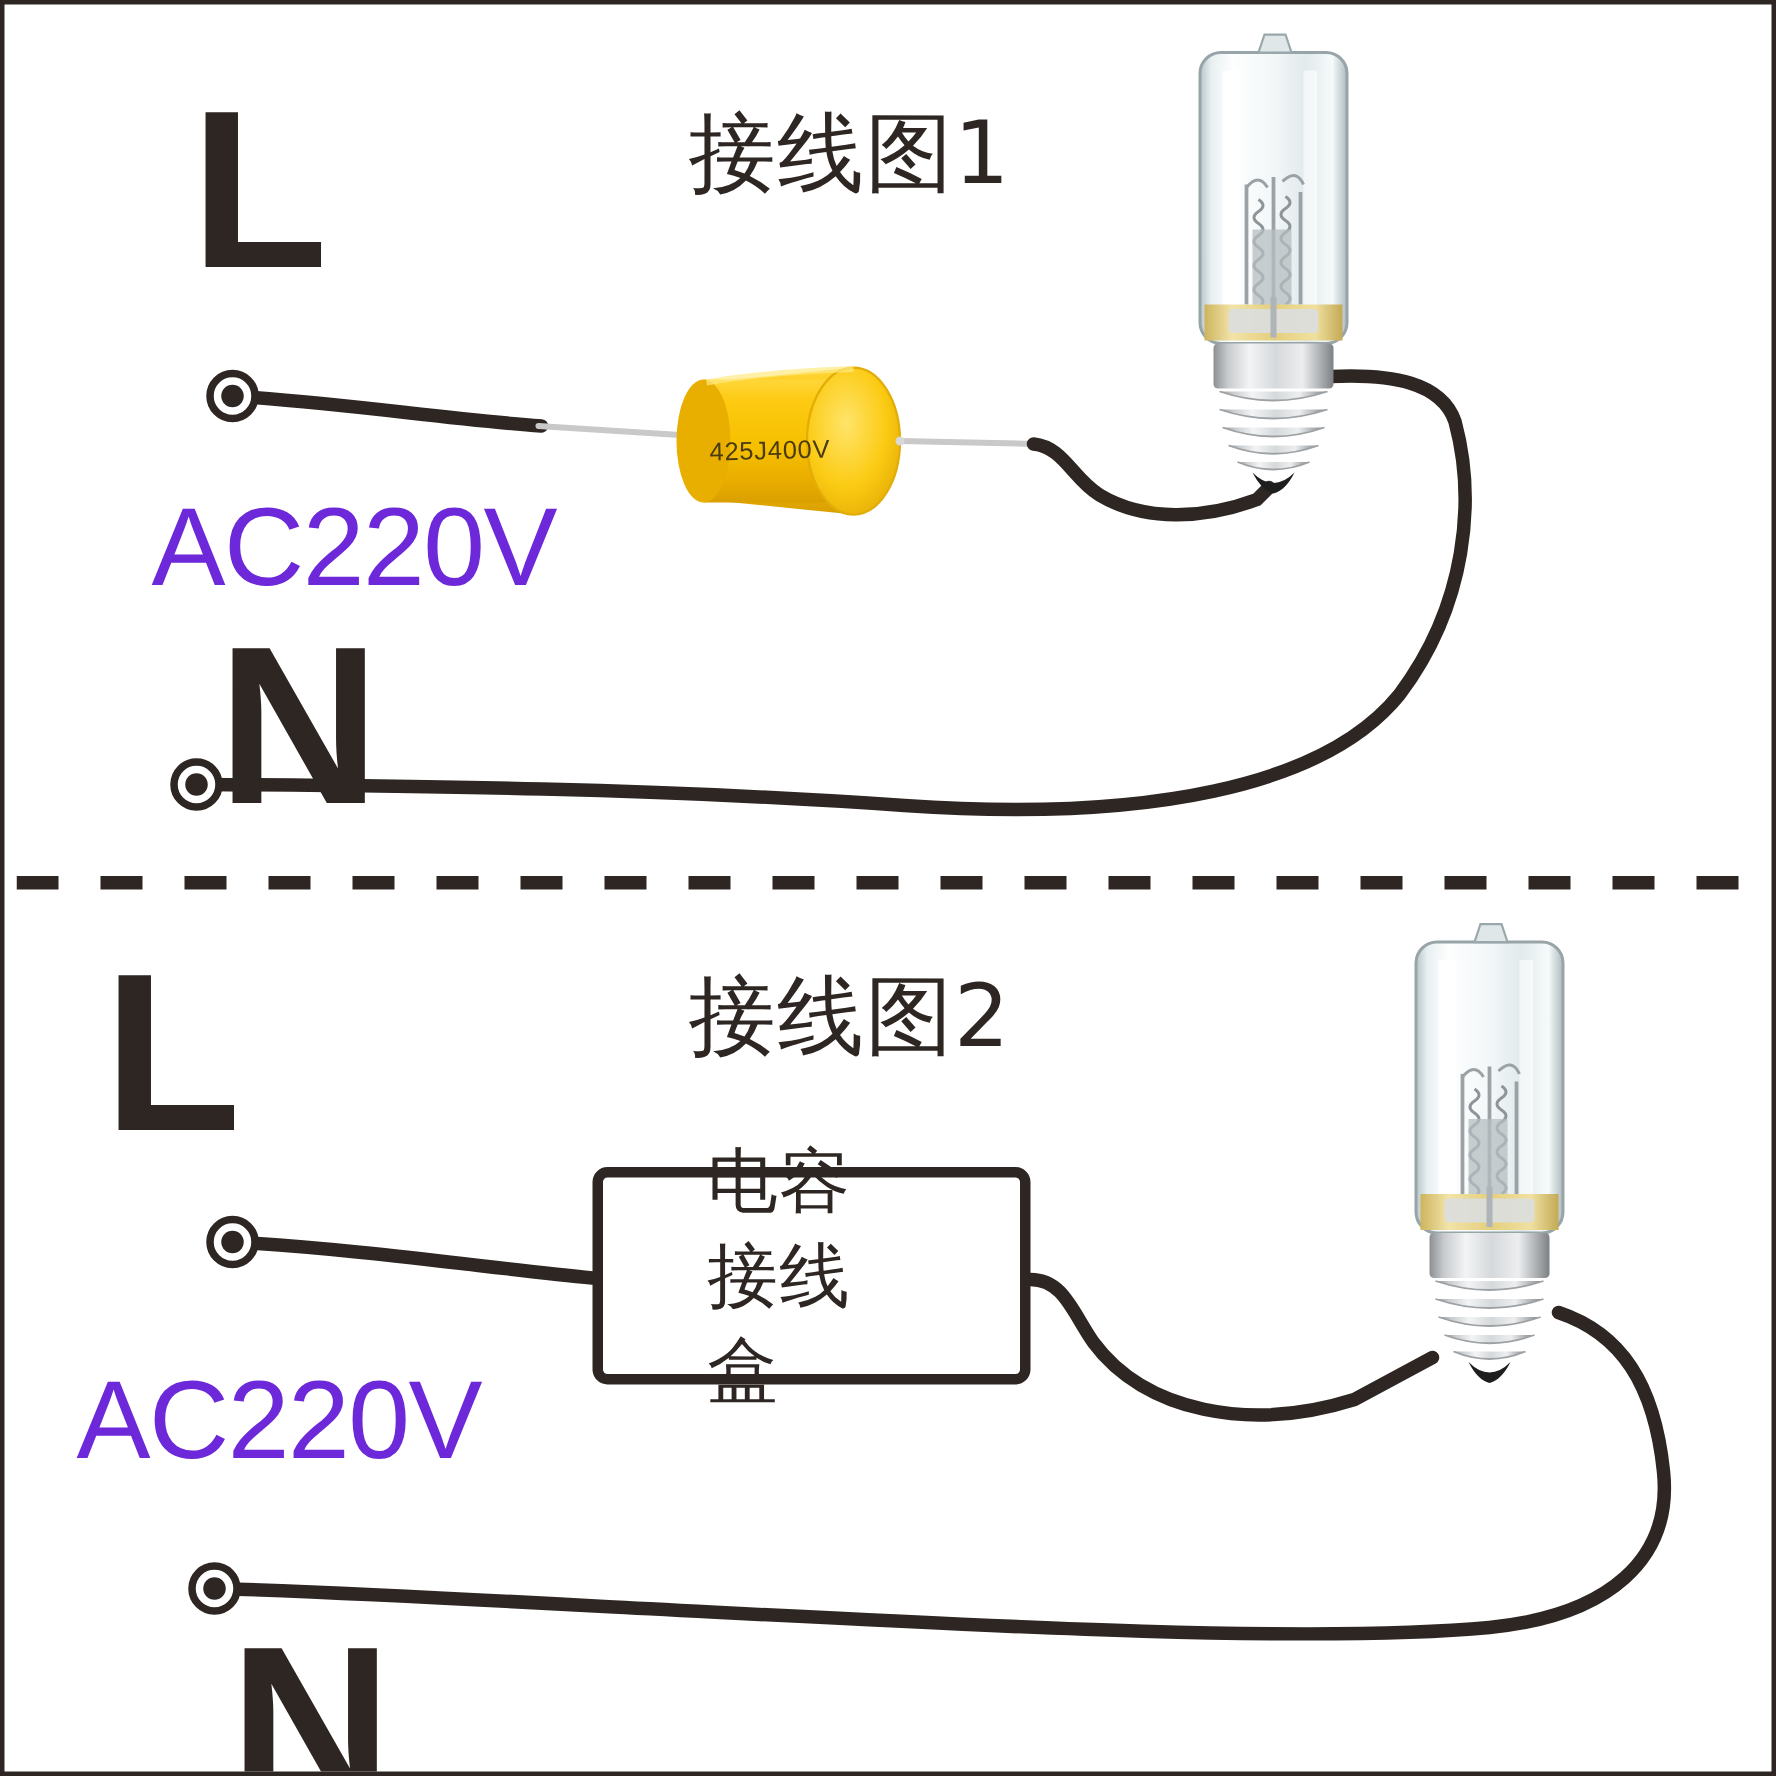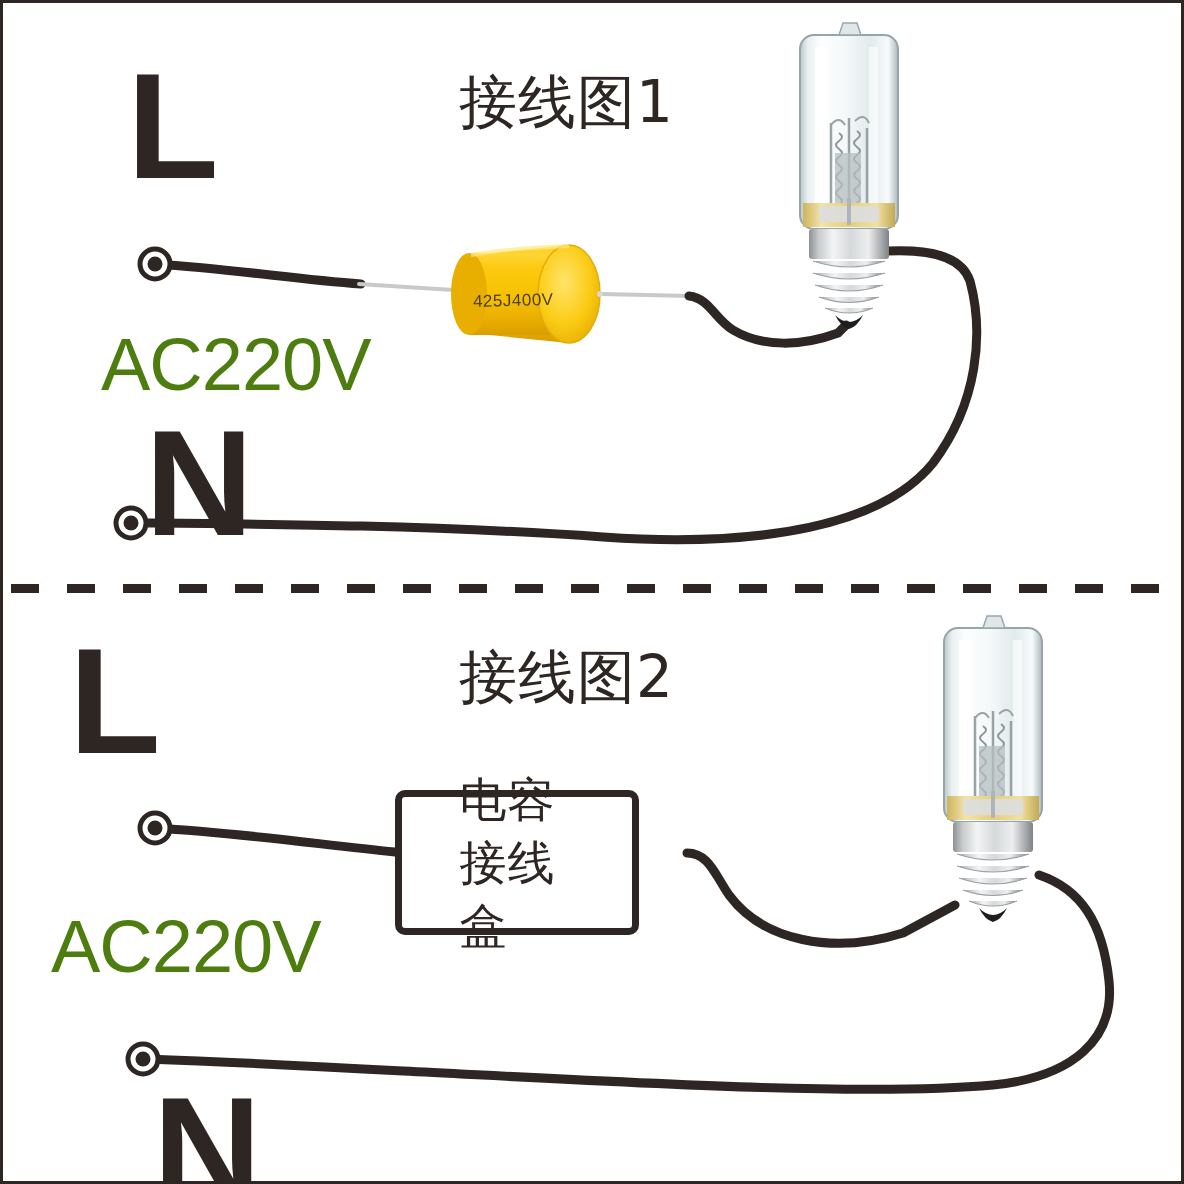--- a/index.html
+++ b/index.html
@@ -46,21 +46,21 @@
   .terminal-letter {
     font-family: "Liberation Sans", sans-serif;
     font-weight: 700;
     font-size: 150px;
     letter-spacing: -2px;
   }
   .voltage {
     font-family: "Liberation Sans", sans-serif;
     font-weight: 400;
     font-size: 74px;
-    color: #4d7c0f;
+    color: #6d28d9;
     letter-spacing: -1px;
   }
   .diagram-title {
     font-family: "DejaVu Sans", sans-serif;
     font-weight: 400;
     font-size: 58px;
     color: #2e2622;
     letter-spacing: 1px;
   }
   .boxlabel {
@@ -305,20 +305,20 @@
 
   <div class="panel" id="panel2">
     <div class="lbl diagram-title" style="left:456px; top:60px;">接线图2</div>
 
     <div class="lbl terminal-letter" style="left:66px; top:38px;">L</div>
 
     <div class="lbl voltage" style="left:48px; top:322px;">AC220V</div>
 
     <div class="lbl terminal-letter" style="left:150px; top:487px;">N</div>
 
-    <div class="junction-box" style="left:392px; top:190px; width:244px; height:145px;margin-top:12px;">
+    <div class="junction-box" style="left:392px; top:190px; width:292px; height:145px;">
       <span class="boxlabel">电容接线盒</span>
     </div>
   </div>
 
   <div id="divider"></div>
 
 </div>
 
 </body></html>

